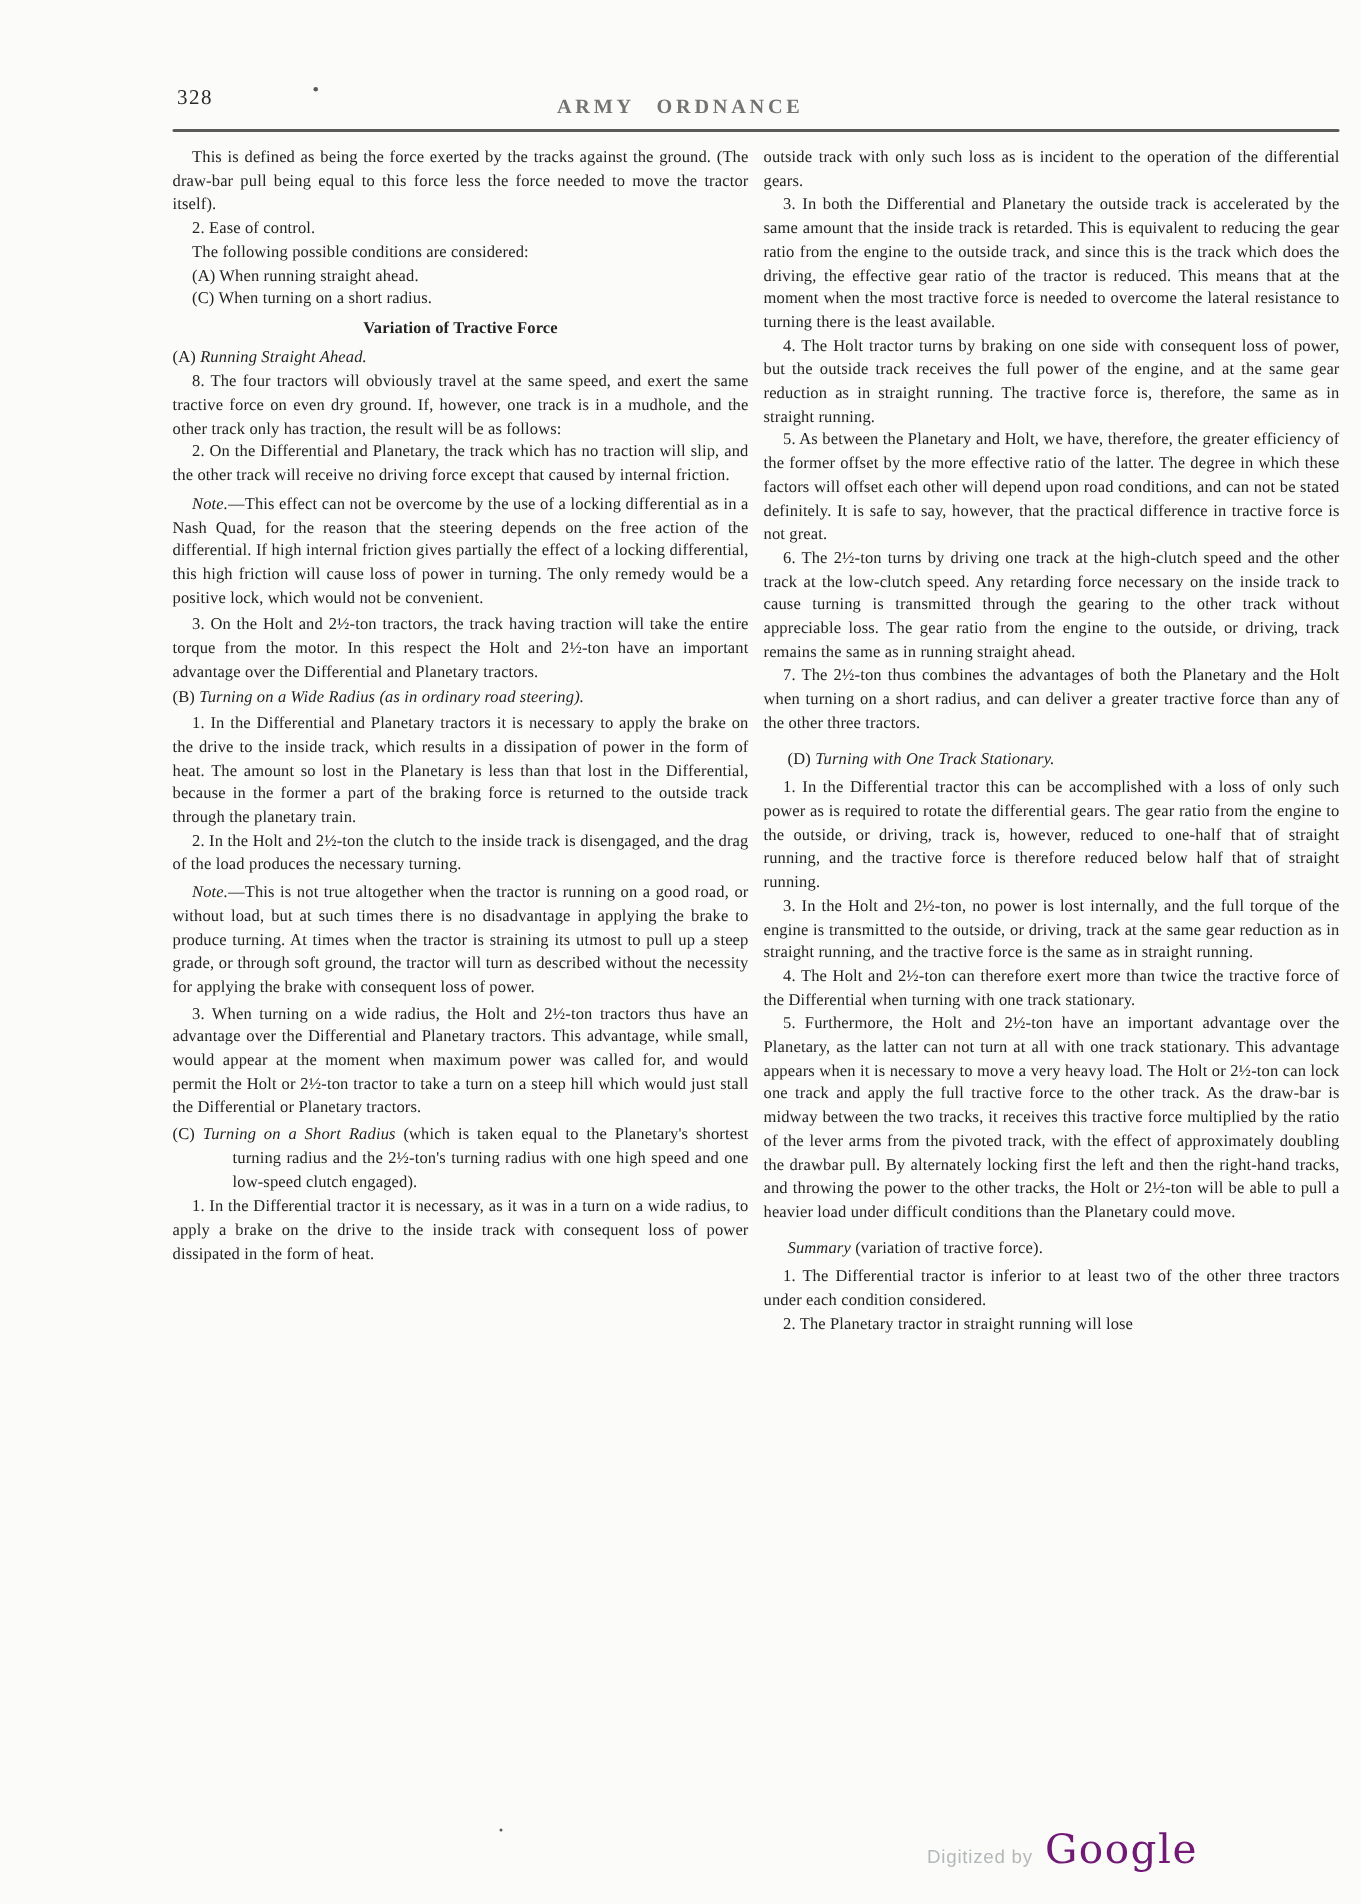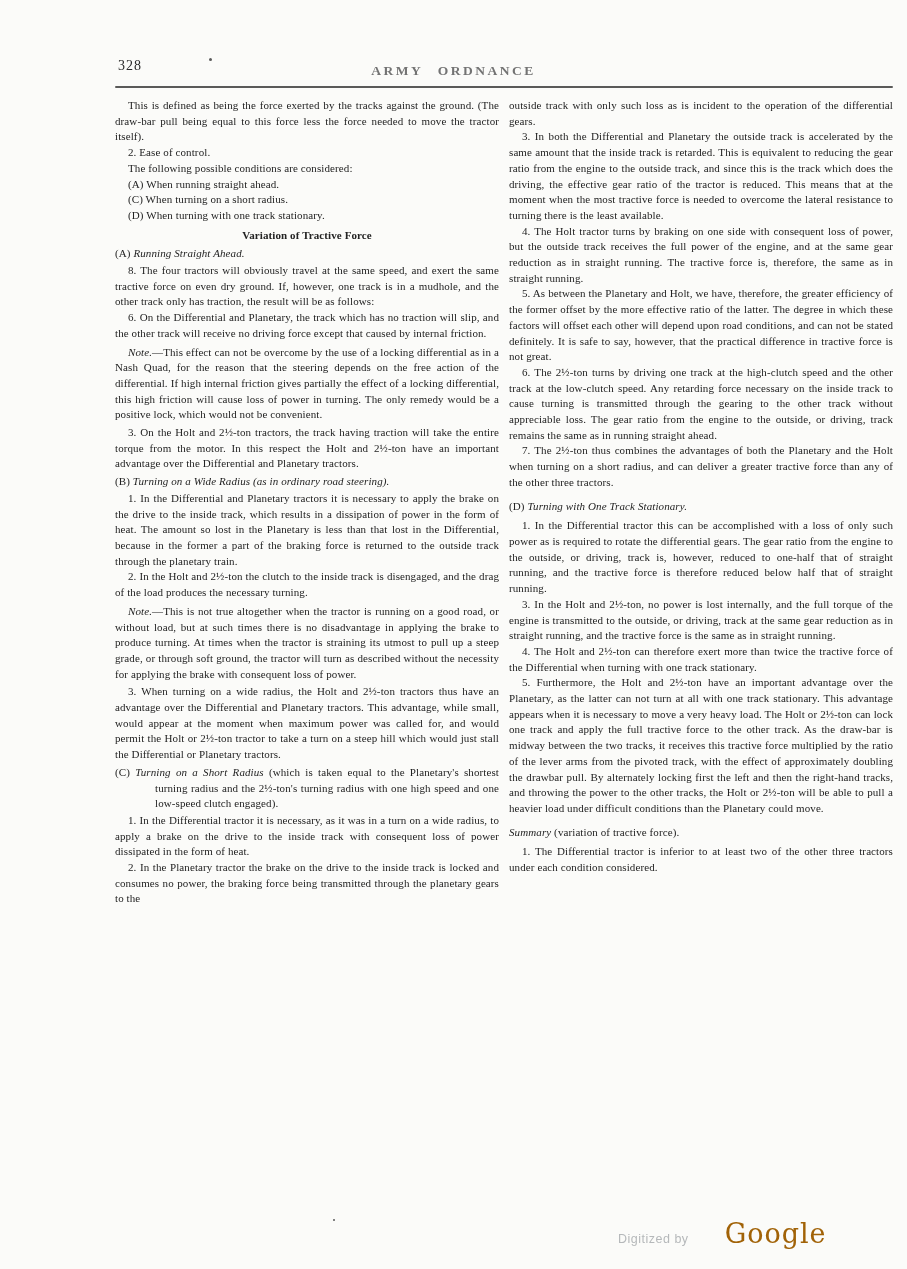--- a/index.html
+++ b/index.html
@@ -52,37 +52,37 @@
   }
   .para { text-indent: 13px; }
   .para.noindent { text-indent: 0; }
   .chead {
     text-align: center !important; text-indent: 0;
     font-weight: bold; font-size: 13.6px;
     margin: 4px 0 3px 0;
   }
   .sec { text-indent: 0; margin: 2px 0 1px 0; }
   .sec.hang { padding-left: 40px; text-indent: -40px; }
-  .sec.space { margin: 8px 0 4px 0; }
+  .sec.space { margin: 8px 0 4px 16px; }
   .sec i, .note i { font-style: italic; }
   .note { text-indent: 13px; margin: 3px 0 2px 0; }
 
   
   .digitized {
     position: absolute; left: 618px; top: 1218px;
     display: flex; align-items: baseline; gap: 8px;
     white-space: nowrap;
   }
   .digitized .label {
     font-family: "Liberation Sans", sans-serif;
     font-size: 12.5px; color: #b5b8ba; letter-spacing: .5px;
   }
   .digitized .brand {
     font-family: "DejaVu Serif", "Liberation Serif", serif;
-    font-size: 27px; color: #a16207; letter-spacing: 1px; margin-left: 28px;
+    font-size: 27px; color: #701a75; letter-spacing: 1px;
   }
 </style>
 </head>
 <body>
 
 <div class="page">
 
   <div class="speck s1"></div>
   <div class="speck s2"></div>
 
@@ -90,50 +90,49 @@
   <div class="running-title">ARMY ORDNANCE</div>
   <div class="header-rule"></div>
 
   <div class="columns">
     <div class="col" id="col-left">
         <p class="para">This is defined as being the force exerted by the tracks against the ground. (The draw-bar pull being equal to this force less the force needed to move the tractor itself).</p>
         <p class="para">2. Ease of control.</p>
         <p class="para">The following possible conditions are considered:</p>
         <p class="para">(A) When running straight ahead.</p>
         <p class="para">(C) When turning on a short radius.</p>
-        <p class="para">(D) When turning with one track stationary.</p>
         <p class="chead">Variation of Tractive Force</p>
         <p class="sec"><span>(A) </span><i>Running Straight Ahead.</i><span></span></p>
         <p class="para">8. The four tractors will obviously travel at the same speed, and exert the same tractive force on even dry ground. If, however, one track is in a mudhole, and the other track only has traction, the result will be as follows:</p>
-        <p class="para">6. On the Differential and Planetary, the track which has no traction will slip, and the other track will receive no driving force except that caused by internal friction.</p>
+        <p class="para">2. On the Differential and Planetary, the track which has no traction will slip, and the other track will receive no driving force except that caused by internal friction.</p>
         <p class="note"><i>Note.</i><span>—This effect can not be overcome by the use of a locking differential as in a Nash Quad, for the reason that the steering depends on the free action of the differential. If high internal friction gives partially the effect of a locking differential, this high friction will cause loss of power in turning. The only remedy would be a positive lock, which would not be convenient.</span></p>
         <p class="para">3. On the Holt and 2½-ton tractors, the track having traction will take the entire torque from the motor. In this respect the Holt and 2½-ton have an important advantage over the Differential and Planetary tractors.</p>
         <p class="sec hang"><span>(B) </span><i>Turning on a Wide Radius (as in ordinary road steering).</i><span></span></p>
         <p class="para">1. In the Differential and Planetary tractors it is necessary to apply the brake on the drive to the inside track, which results in a dissipation of power in the form of heat. The amount so lost in the Planetary is less than that lost in the Differential, because in the former a part of the braking force is returned to the outside track through the planetary train.</p>
         <p class="para">2. In the Holt and 2½-ton the clutch to the inside track is disengaged, and the drag of the load produces the necessary turning.</p>
         <p class="note"><i>Note.</i><span>—This is not true altogether when the tractor is running on a good road, or without load, but at such times there is no disadvantage in applying the brake to produce turning. At times when the tractor is straining its utmost to pull up a steep grade, or through soft ground, the tractor will turn as described without the necessity for applying the brake with consequent loss of power.</span></p>
         <p class="para">3. When turning on a wide radius, the Holt and 2½-ton tractors thus have an advantage over the Differential and Planetary tractors. This advantage, while small, would appear at the moment when maximum power was called for, and would permit the Holt or 2½-ton tractor to take a turn on a steep hill which would just stall the Differential or Planetary tractors.</p>
         <p class="sec hang"><span>(C) </span><i>Turning on a Short Radius</i><span> (which is taken equal to the Planetary's shortest turning radius and the 2½-ton's turning radius with one high speed and one low-speed clutch engaged).</span></p>
         <p class="para">1. In the Differential tractor it is necessary, as it was in a turn on a wide radius, to apply a brake on the drive to the inside track with consequent loss of power dissipated in the form of heat.</p>
-        <p class="para">2. In the Planetary tractor the brake on the drive to the inside track is locked and consumes no power, the braking force being transmitted through the planetary gears to the</p>
       </div>
     <div class="col" id="col-right">
         <p class="para noindent">outside track with only such loss as is incident to the operation of the differential gears.</p>
         <p class="para">3. In both the Differential and Planetary the outside track is accelerated by the same amount that the inside track is retarded. This is equivalent to reducing the gear ratio from the engine to the outside track, and since this is the track which does the driving, the effective gear ratio of the tractor is reduced. This means that at the moment when the most tractive force is needed to overcome the lateral resistance to turning there is the least available.</p>
         <p class="para">4. The Holt tractor turns by braking on one side with consequent loss of power, but the outside track receives the full power of the engine, and at the same gear reduction as in straight running. The tractive force is, therefore, the same as in straight running.</p>
         <p class="para">5. As between the Planetary and Holt, we have, therefore, the greater efficiency of the former offset by the more effective ratio of the latter. The degree in which these factors will offset each other will depend upon road conditions, and can not be stated definitely. It is safe to say, however, that the practical difference in tractive force is not great.</p>
         <p class="para">6. The 2½-ton turns by driving one track at the high-clutch speed and the other track at the low-clutch speed. Any retarding force necessary on the inside track to cause turning is transmitted through the gearing to the other track without appreciable loss. The gear ratio from the engine to the outside, or driving, track remains the same as in running straight ahead.</p>
         <p class="para">7. The 2½-ton thus combines the advantages of both the Planetary and the Holt when turning on a short radius, and can deliver a greater tractive force than any of the other three tractors.</p>
         <p class="sec space"><span>(D) </span><i>Turning with One Track Stationary.</i><span></span></p>
         <p class="para">1. In the Differential tractor this can be accomplished with a loss of only such power as is required to rotate the differential gears. The gear ratio from the engine to the outside, or driving, track is, however, reduced to one-half that of straight running, and the tractive force is therefore reduced below half that of straight running.</p>
         <p class="para">3. In the Holt and 2½-ton, no power is lost internally, and the full torque of the engine is transmitted to the outside, or driving, track at the same gear reduction as in straight running, and the tractive force is the same as in straight running.</p>
         <p class="para">4. The Holt and 2½-ton can therefore exert more than twice the tractive force of the Differential when turning with one track stationary.</p>
         <p class="para">5. Furthermore, the Holt and 2½-ton have an important advantage over the Planetary, as the latter can not turn at all with one track stationary. This advantage appears when it is necessary to move a very heavy load. The Holt or 2½-ton can lock one track and apply the full tractive force to the other track. As the draw-bar is midway between the two tracks, it receives this tractive force multiplied by the ratio of the lever arms from the pivoted track, with the effect of approximately doubling the drawbar pull. By alternately locking first the left and then the right-hand tracks, and throwing the power to the other tracks, the Holt or 2½-ton will be able to pull a heavier load under difficult conditions than the Planetary could move.</p>
         <p class="sec space"><span></span><i>Summary</i><span> (variation of tractive force).</span></p>
         <p class="para">1. The Differential tractor is inferior to at least two of the other three tractors under each condition considered.</p>
+        <p class="para">2. The Planetary tractor in straight running will lose</p>
       </div>
   </div>
 
   <div class="digitized">
     <span class="label">Digitized by</span>
     <span class="brand">Google</span>
   </div>
 
 </div>
 

